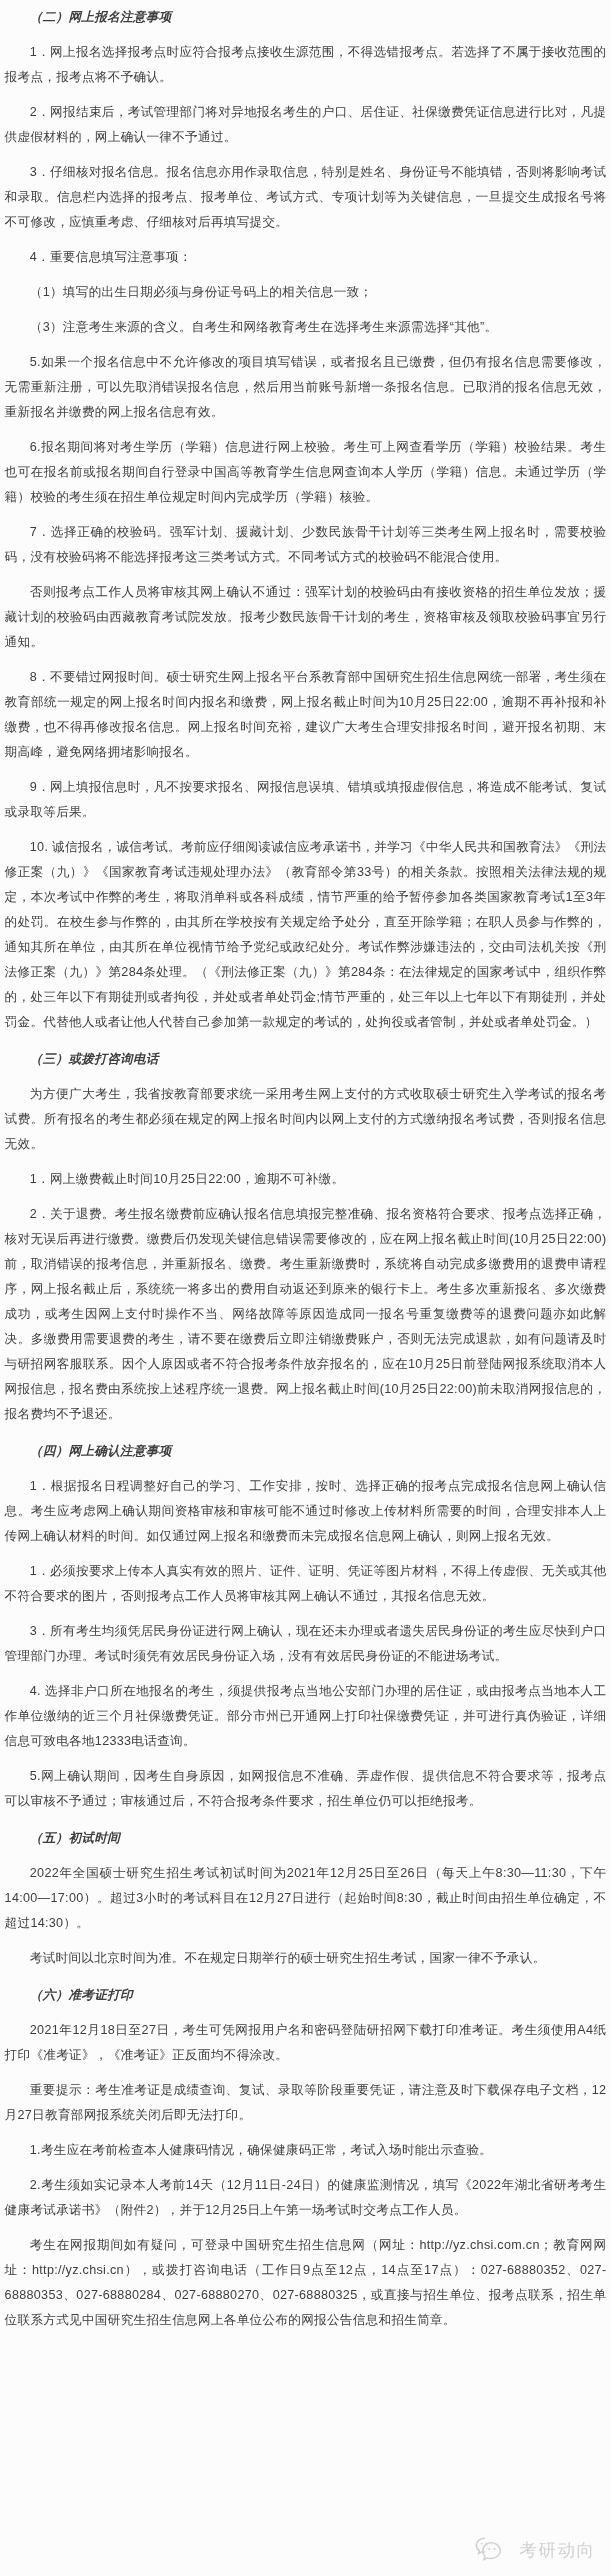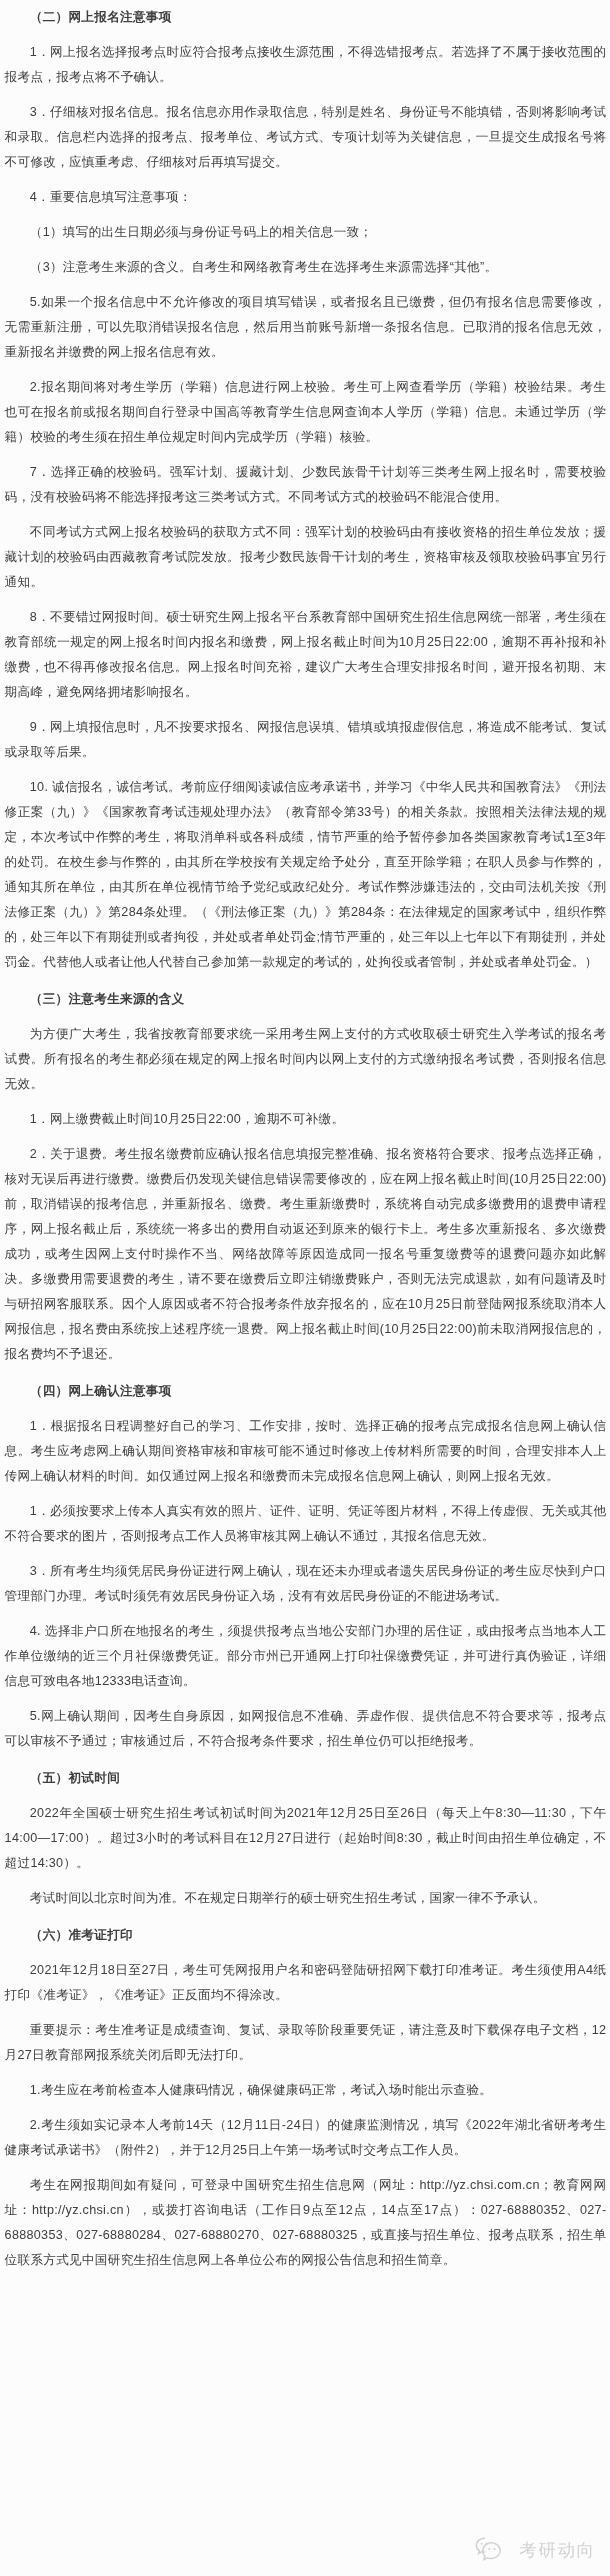--- a/index.html
+++ b/index.html
@@ -22,20 +22,21 @@
     font-size: 12.6px;
     line-height: 25px;
     margin: 0 0 10px 0;
     text-indent: 2em;
     letter-spacing: 0.3px;
     text-align: justify;
   }
   .sec-heading {
     font-weight: bold;
     margin-top: 12.2px;
+    font-style: italic;
   }
   .sec-heading:first-child {
     margin-top: 0;
   }
   .watermark {
     position: absolute;
     right: 15.3px;
     bottom: 12.2px;
     display: flex;
     align-items: center;
@@ -49,32 +50,33 @@
     display: inline-flex;
     align-items: center;
   }
 </style>
 </head>
 <body>
 
 <div class="article">
     <p class="sec-heading">（二）网上报名注意事项</p>
     <p class="para">1．网上报名选择报考点时应符合报考点接收生源范围，不得选错报考点。若选择了不属于接收范围的报考点，报考点将不予确认。</p>
+    <p class="para">2．网报结束后，考试管理部门将对异地报名考生的户口、居住证、社保缴费凭证信息进行比对，凡提供虚假材料的，网上确认一律不予通过。</p>
     <p class="para">3．仔细核对报名信息。报名信息亦用作录取信息，特别是姓名、身份证号不能填错，否则将影响考试和录取。信息栏内选择的报考点、报考单位、考试方式、专项计划等为关键信息，一旦提交生成报名号将不可修改，应慎重考虑、仔细核对后再填写提交。</p>
     <p class="para">4．重要信息填写注意事项：</p>
     <p class="para">（1）填写的出生日期必须与身份证号码上的相关信息一致；</p>
     <p class="para">（3）注意考生来源的含义。自考生和网络教育考生在选择考生来源需选择“其他”。</p>
     <p class="para">5.如果一个报名信息中不允许修改的项目填写错误，或者报名且已缴费，但仍有报名信息需要修改，无需重新注册，可以先取消错误报名信息，然后用当前账号新增一条报名信息。已取消的报名信息无效，重新报名并缴费的网上报名信息有效。</p>
-    <p class="para">2.报名期间将对考生学历（学籍）信息进行网上校验。考生可上网查看学历（学籍）校验结果。考生也可在报名前或报名期间自行登录中国高等教育学生信息网查询本人学历（学籍）信息。未通过学历（学籍）校验的考生须在招生单位规定时间内完成学历（学籍）核验。</p>
+    <p class="para">6.报名期间将对考生学历（学籍）信息进行网上校验。考生可上网查看学历（学籍）校验结果。考生也可在报名前或报名期间自行登录中国高等教育学生信息网查询本人学历（学籍）信息。未通过学历（学籍）校验的考生须在招生单位规定时间内完成学历（学籍）核验。</p>
     <p class="para">7．选择正确的校验码。强军计划、援藏计划、少数民族骨干计划等三类考生网上报名时，需要校验码，没有校验码将不能选择报考这三类考试方式。不同考试方式的校验码不能混合使用。</p>
-    <p class="para">不同考试方式网上报名校验码的获取方式不同：强军计划的校验码由有接收资格的招生单位发放；援藏计划的校验码由西藏教育考试院发放。报考少数民族骨干计划的考生，资格审核及领取校验码事宜另行通知。</p>
+    <p class="para">否则报考点工作人员将审核其网上确认不通过：强军计划的校验码由有接收资格的招生单位发放；援藏计划的校验码由西藏教育考试院发放。报考少数民族骨干计划的考生，资格审核及领取校验码事宜另行通知。</p>
     <p class="para">8．不要错过网报时间。硕士研究生网上报名平台系教育部中国研究生招生信息网统一部署，考生须在教育部统一规定的网上报名时间内报名和缴费，网上报名截止时间为10月25日22:00，逾期不再补报和补缴费，也不得再修改报名信息。网上报名时间充裕，建议广大考生合理安排报名时间，避开报名初期、末期高峰，避免网络拥堵影响报名。</p>
     <p class="para">9．网上填报信息时，凡不按要求报名、网报信息误填、错填或填报虚假信息，将造成不能考试、复试或录取等后果。</p>
     <p class="para">10. 诚信报名，诚信考试。考前应仔细阅读诚信应考承诺书，并学习《中华人民共和国教育法》《刑法修正案（九）》《国家教育考试违规处理办法》（教育部令第33号）的相关条款。按照相关法律法规的规定，本次考试中作弊的考生，将取消单科或各科成绩，情节严重的给予暂停参加各类国家教育考试1至3年的处罚。在校生参与作弊的，由其所在学校按有关规定给予处分，直至开除学籍；在职人员参与作弊的，通知其所在单位，由其所在单位视情节给予党纪或政纪处分。考试作弊涉嫌违法的，交由司法机关按《刑法修正案（九）》第284条处理。（《刑法修正案（九）》第284条：在法律规定的国家考试中，组织作弊的，处三年以下有期徒刑或者拘役，并处或者单处罚金;情节严重的，处三年以上七年以下有期徒刑，并处罚金。代替他人或者让他人代替自己参加第一款规定的考试的，处拘役或者管制，并处或者单处罚金。）</p>
-    <p class="sec-heading">（三）注意考生来源的含义</p>
+    <p class="sec-heading">（三）或拨打咨询电话</p>
     <p class="para">为方便广大考生，我省按教育部要求统一采用考生网上支付的方式收取硕士研究生入学考试的报名考试费。所有报名的考生都必须在规定的网上报名时间内以网上支付的方式缴纳报名考试费，否则报名信息无效。</p>
     <p class="para">1．网上缴费截止时间10月25日22:00，逾期不可补缴。</p>
     <p class="para">2．关于退费。考生报名缴费前应确认报名信息填报完整准确、报名资格符合要求、报考点选择正确，核对无误后再进行缴费。缴费后仍发现关键信息错误需要修改的，应在网上报名截止时间(10月25日22:00)前，取消错误的报考信息，并重新报名、缴费。考生重新缴费时，系统将自动完成多缴费用的退费申请程序，网上报名截止后，系统统一将多出的费用自动返还到原来的银行卡上。考生多次重新报名、多次缴费成功，或考生因网上支付时操作不当、网络故障等原因造成同一报名号重复缴费等的退费问题亦如此解决。多缴费用需要退费的考生，请不要在缴费后立即注销缴费账户，否则无法完成退款，如有问题请及时与研招网客服联系。因个人原因或者不符合报考条件放弃报名的，应在10月25日前登陆网报系统取消本人网报信息，报名费由系统按上述程序统一退费。网上报名截止时间(10月25日22:00)前未取消网报信息的，报名费均不予退还。</p>
     <p class="sec-heading">（四）网上确认注意事项</p>
     <p class="para">1．根据报名日程调整好自己的学习、工作安排，按时、选择正确的报考点完成报名信息网上确认信息。考生应考虑网上确认期间资格审核和审核可能不通过时修改上传材料所需要的时间，合理安排本人上传网上确认材料的时间。如仅通过网上报名和缴费而未完成报名信息网上确认，则网上报名无效。</p>
     <p class="para">1．必须按要求上传本人真实有效的照片、证件、证明、凭证等图片材料，不得上传虚假、无关或其他不符合要求的图片，否则报考点工作人员将审核其网上确认不通过，其报名信息无效。</p>
     <p class="para">3．所有考生均须凭居民身份证进行网上确认，现在还未办理或者遗失居民身份证的考生应尽快到户口管理部门办理。考试时须凭有效居民身份证入场，没有有效居民身份证的不能进场考试。</p>
     <p class="para">4. 选择非户口所在地报名的考生，须提供报考点当地公安部门办理的居住证，或由报考点当地本人工作单位缴纳的近三个月社保缴费凭证。部分市州已开通网上打印社保缴费凭证，并可进行真伪验证，详细信息可致电各地12333电话查询。</p>
     <p class="para">5.网上确认期间，因考生自身原因，如网报信息不准确、弄虚作假、提供信息不符合要求等，报考点可以审核不予通过；审核通过后，不符合报考条件要求，招生单位仍可以拒绝报考。</p>
     <p class="sec-heading">（五）初试时间</p>

